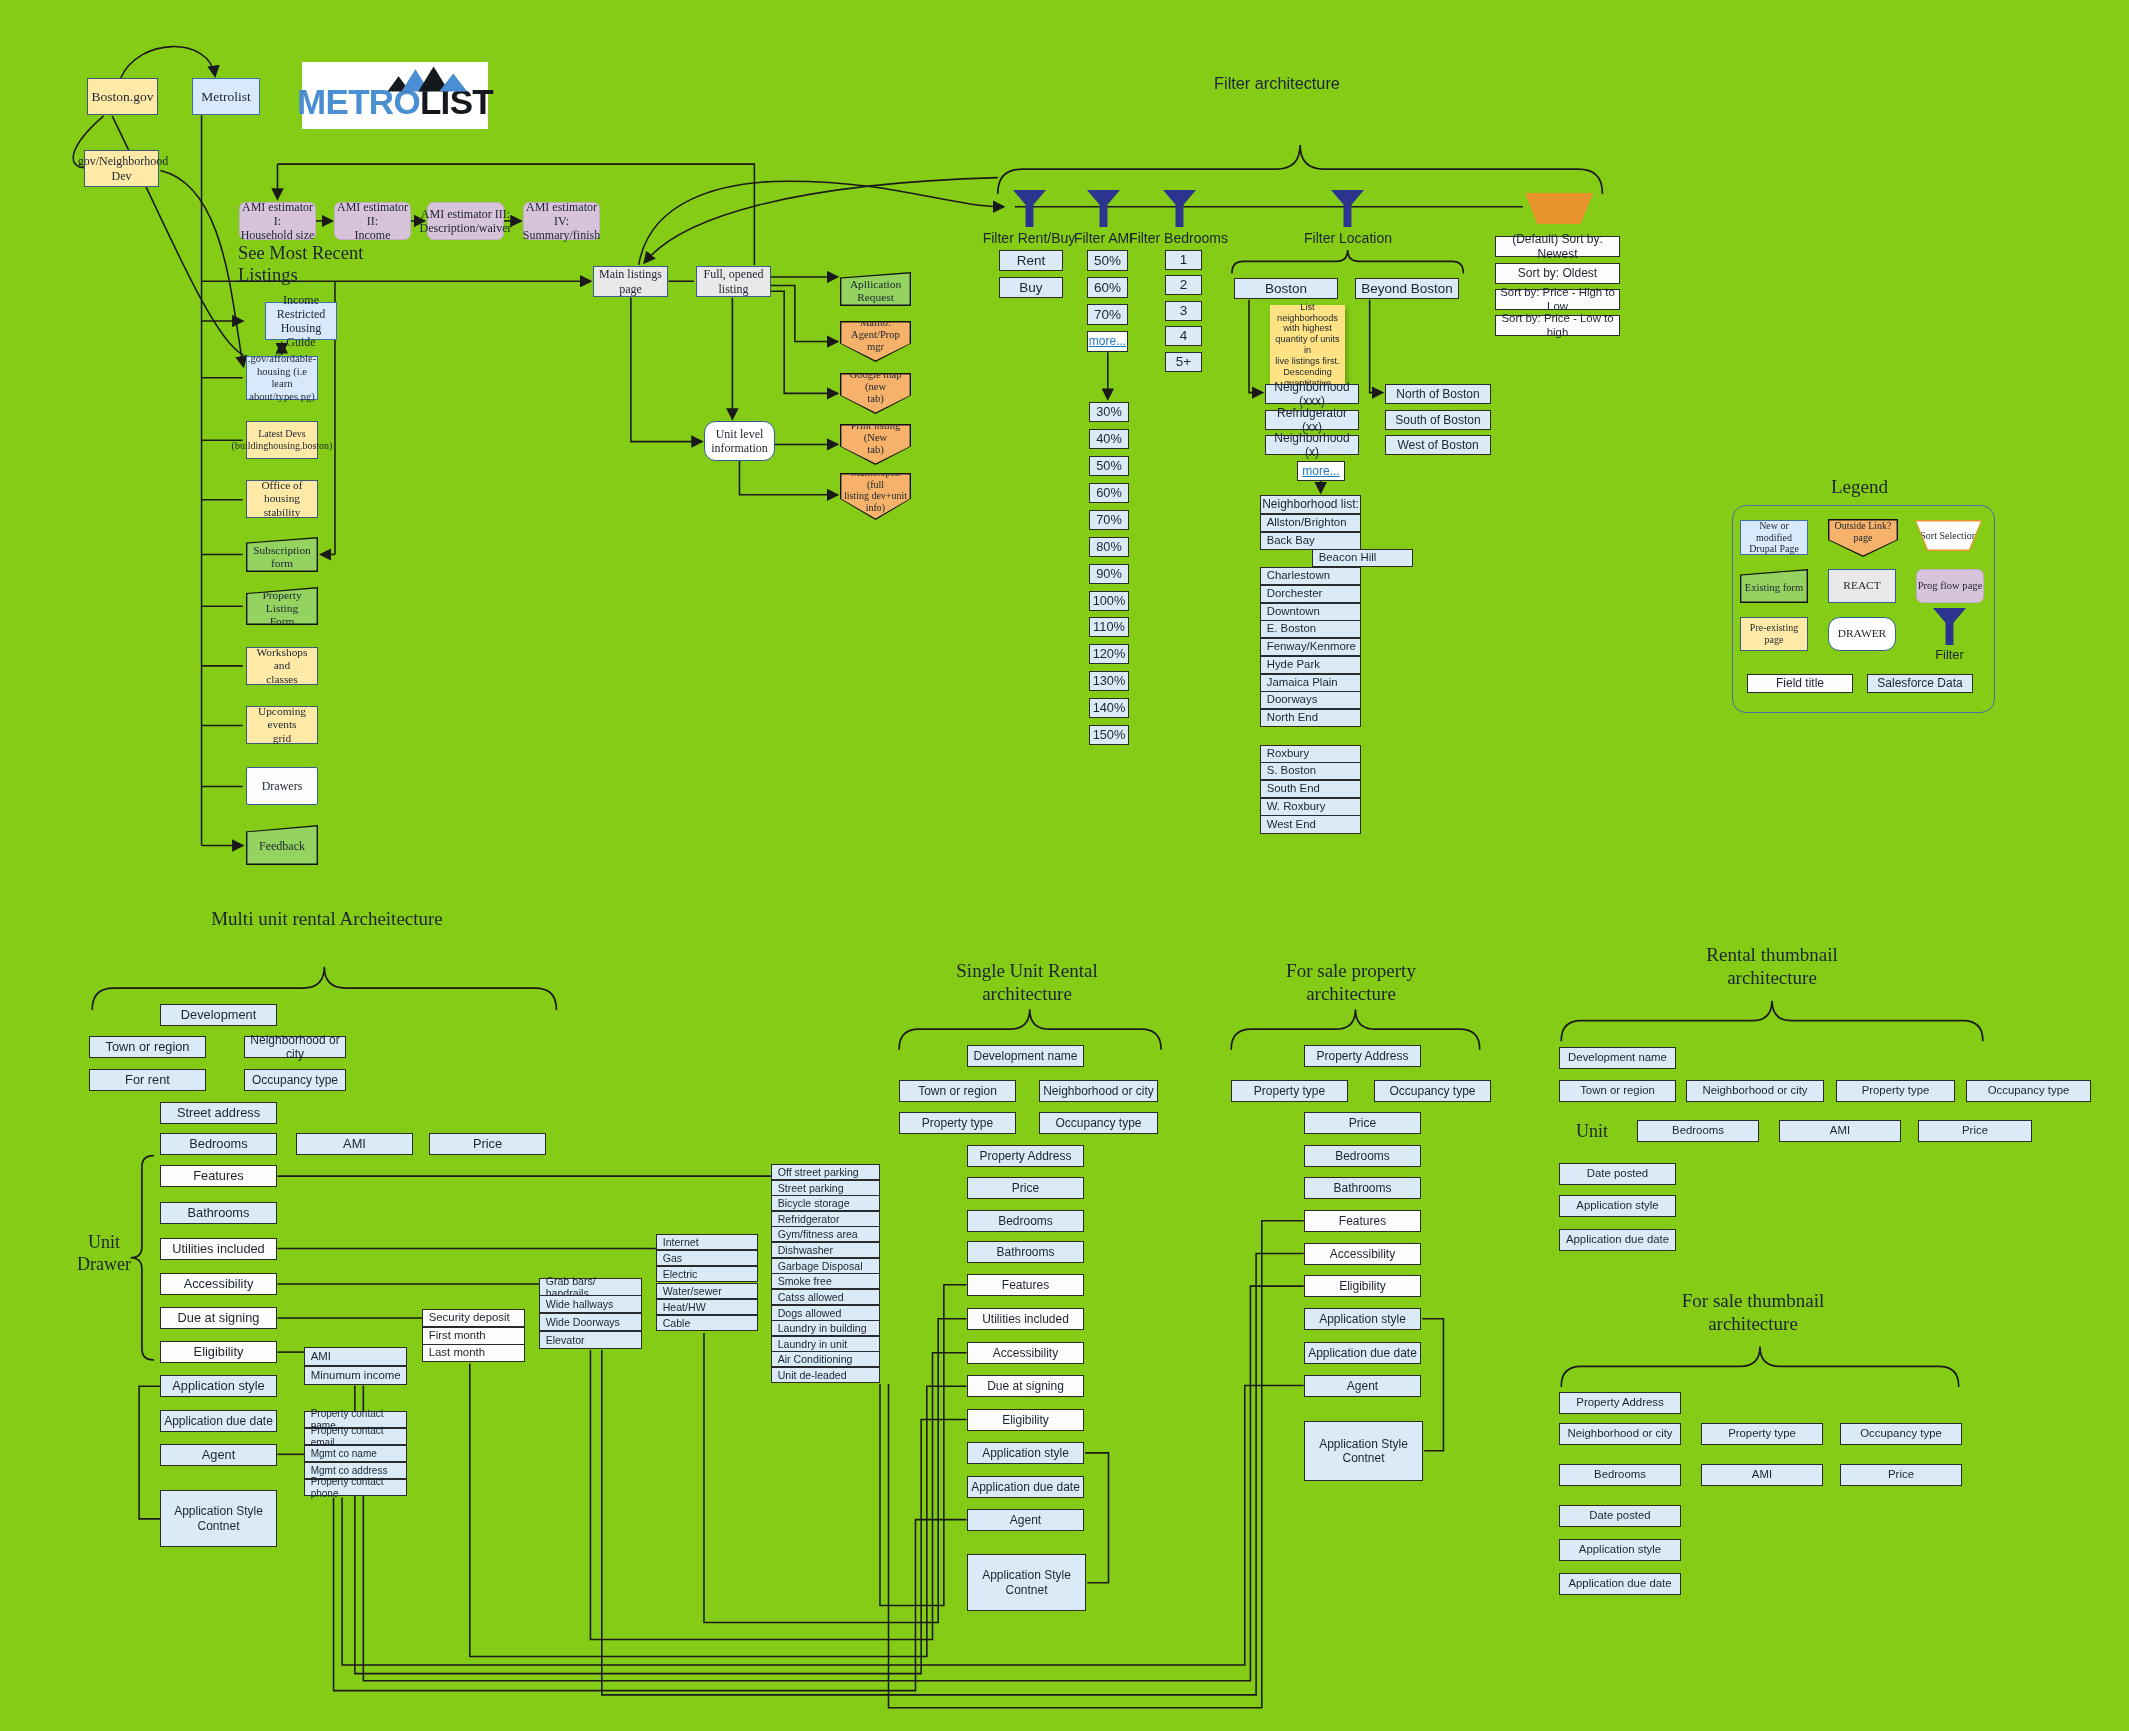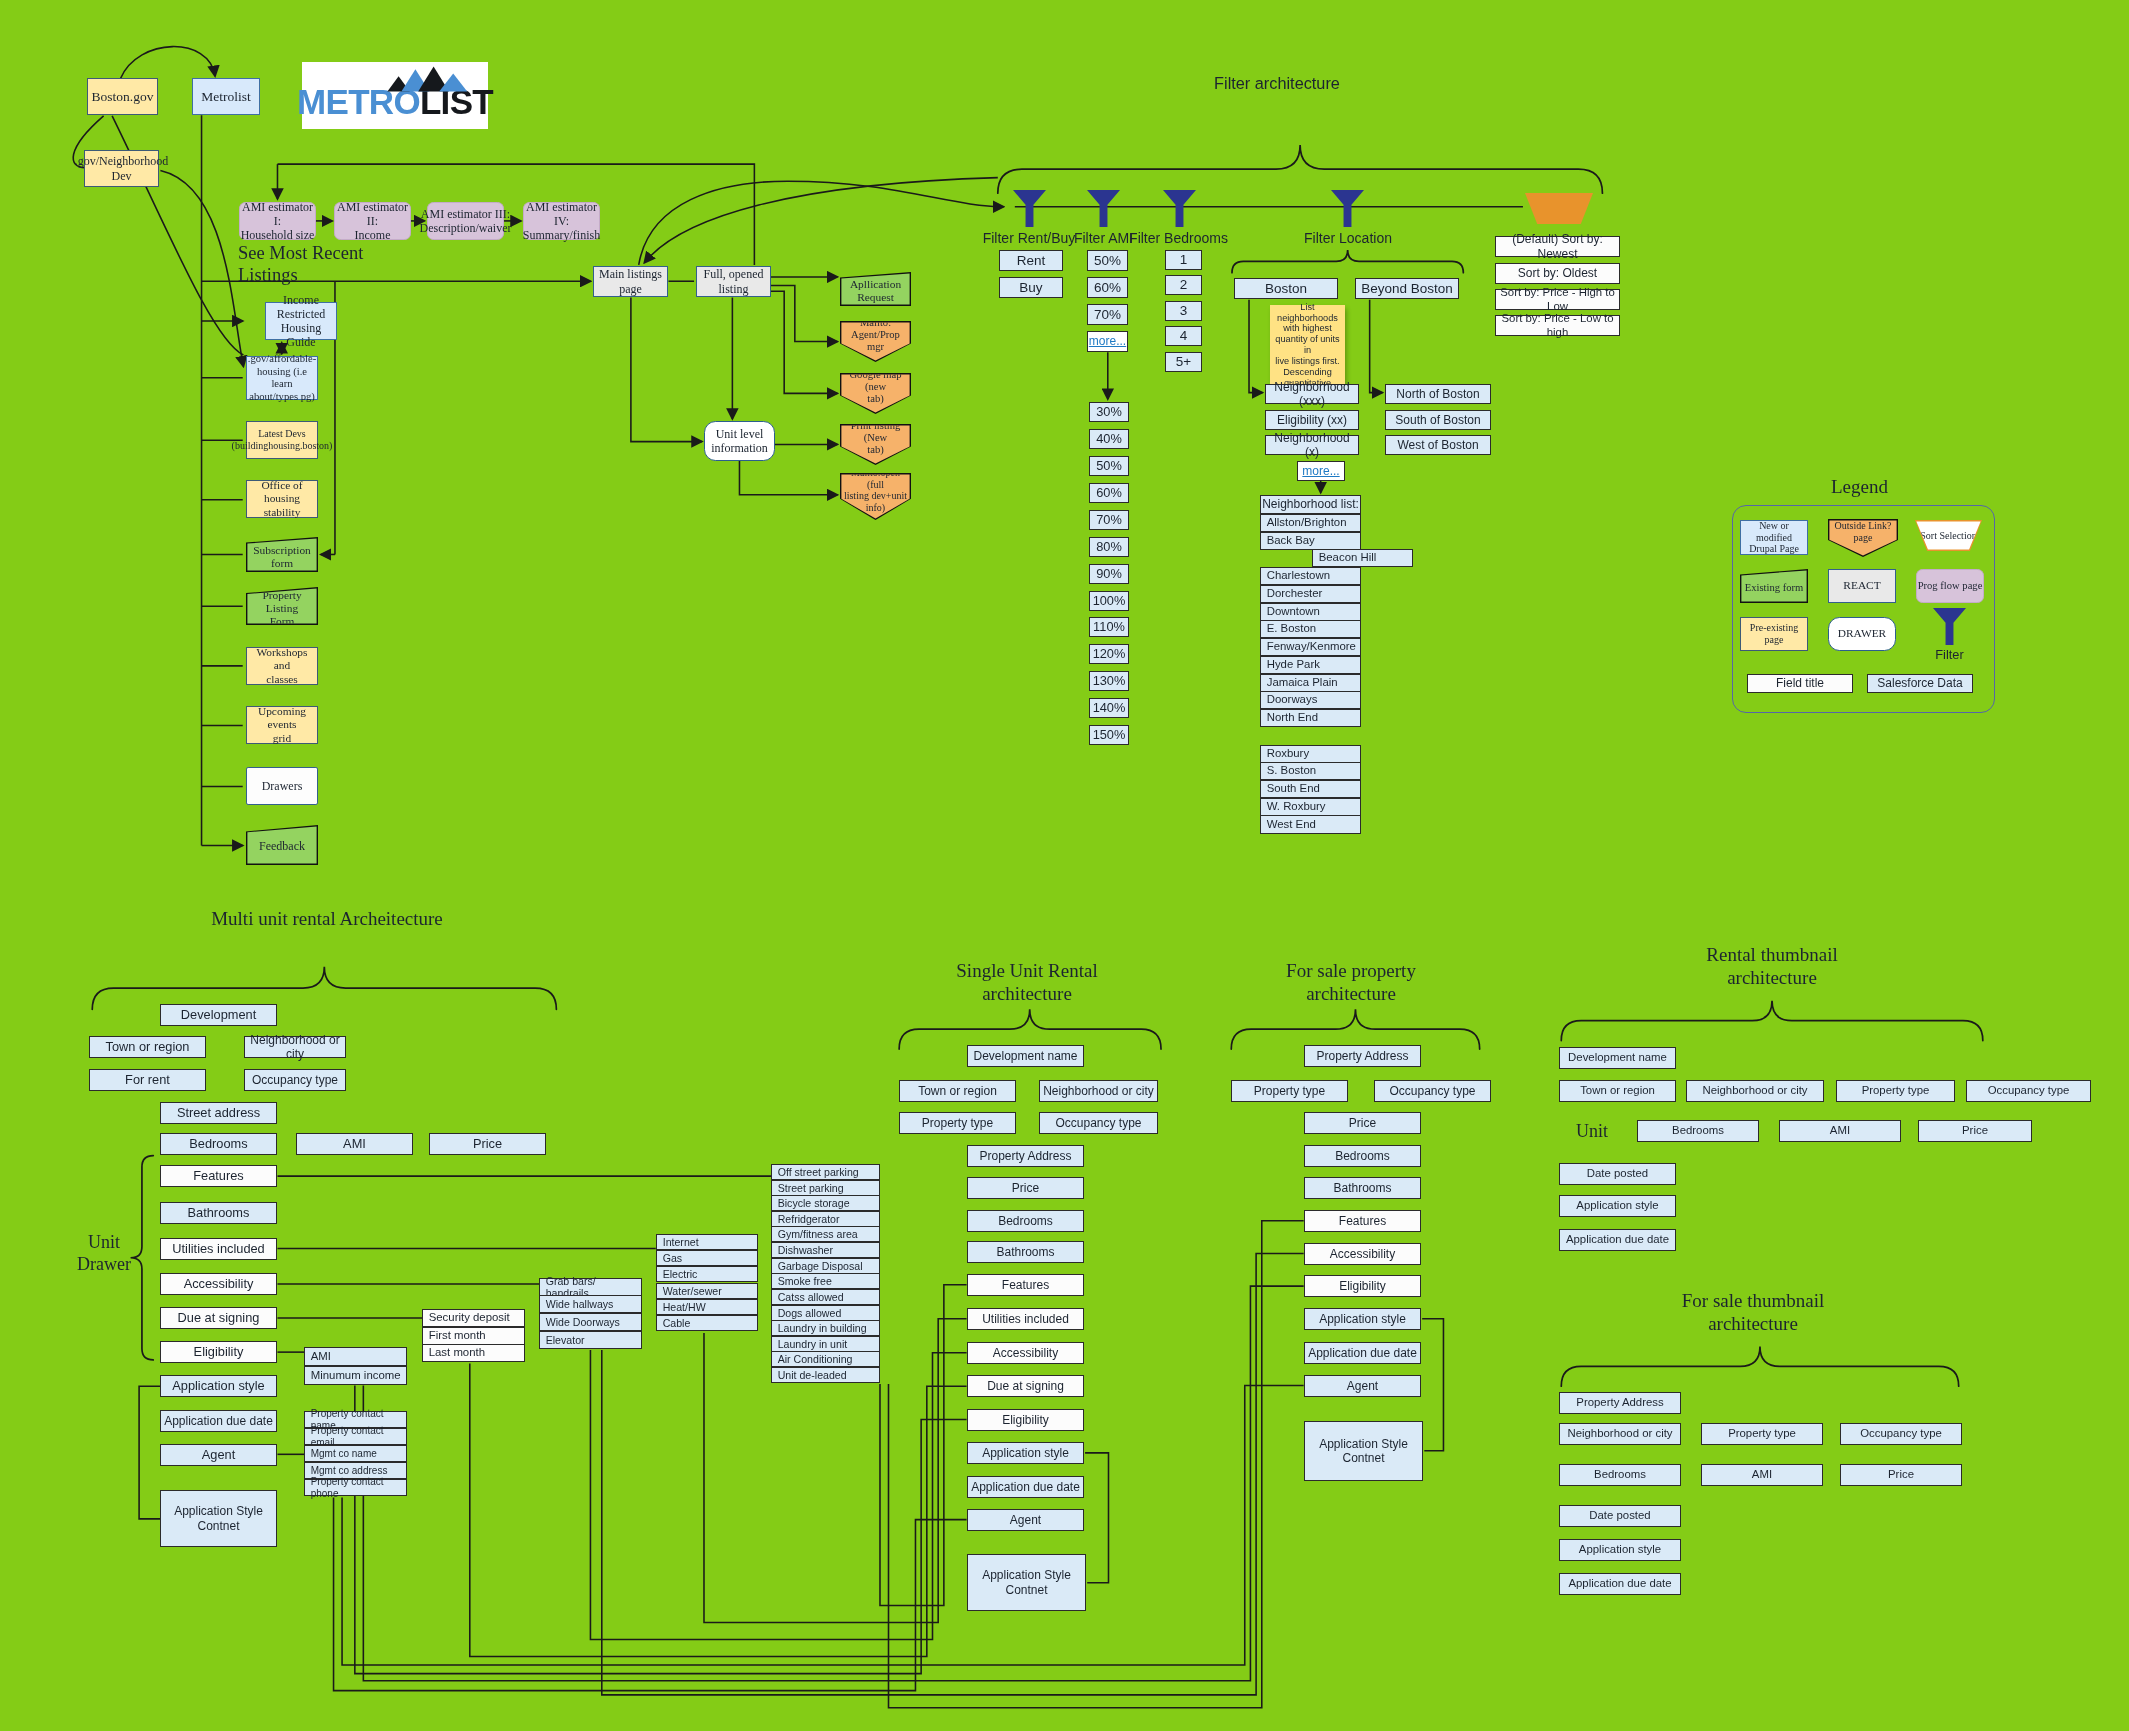--- a/index.html
+++ b/index.html
@@ -231,21 +231,21 @@
       <div class="node sf" style="font-size: 13.5px; white-space: pre-line; left: 1234px; top: 278px; width: 104px; height: 21px; position: absolute;">Boston</div>
       <div class="node sf" style="font-size: 13.5px; white-space: pre-line; left: 1355px; top: 278px; width: 104px; height: 21px; position: absolute;">Beyond Boston</div>
       <div class="node note" style="font-size: 9.2px; white-space: pre-line; left: 1270px; top: 305px; width: 75px; height: 91px; position: absolute;">List
 neighborhoods
 with highest
 quantity of units in
 live listings first.
 Descending
 quantitative order.</div>
       <div class="node sf" style="font-size: 12px; white-space: pre-line; left: 1265px; top: 384px; width: 94px; height: 20px; position: absolute;">Neighborhood (xxx)</div>
-      <div class="node sf" style="font-size: 12px; white-space: pre-line; left: 1265px; top: 410px; width: 94px; height: 20px; position: absolute;">Eligibility (xx)</div>
+      <div class="node sf" style="font-size: 12px; white-space: pre-line; left: 1265px; top: 410px; width: 94px; height: 20px; position: absolute;">Refridgerator (xx)</div>
       <div class="node sf" style="font-size: 12px; white-space: pre-line; left: 1265px; top: 435px; width: 94px; height: 20px; position: absolute;">Neighborhood (x)</div>
       <div class="node link" style="font-size: 12px; white-space: pre-line; left: 1297px; top: 461px; width: 48px; height: 20px; position: absolute;"><span>more...</span></div>
       <div class="node sf" style="font-size: 12px; white-space: pre-line; left: 1385px; top: 384px; width: 106px; height: 20px; position: absolute;">North of Boston</div>
       <div class="node sf" style="font-size: 12px; white-space: pre-line; left: 1385px; top: 410px; width: 106px; height: 20px; position: absolute;">South of Boston</div>
       <div class="node sf" style="font-size: 12px; white-space: pre-line; left: 1385px; top: 435px; width: 106px; height: 20px; position: absolute;">West of Boston</div>
       <div class="node sf" style="font-size: 12px; white-space: pre-line; left: 1260px; top: 495px; width: 101px; height: 18.5px; position: absolute;">Neighborhood list:</div>
       <div class="node sfleft" style="font-size: 11.4px; white-space: pre-line; left: 1260px; top: 514px; width: 101px; height: 18px; position: absolute;">Allston/Brighton</div>
       <div class="node sfleft" style="font-size: 11.4px; white-space: pre-line; left: 1260px; top: 532px; width: 101px; height: 18px; position: absolute;">Back Bay</div>
       <div class="node sfleft" style="font-size: 11.4px; white-space: pre-line; left: 1312px; top: 549px; width: 101px; height: 18px; position: absolute;">Beacon Hill</div>
       <div class="node sfleft" style="font-size: 11.4px; white-space: pre-line; left: 1260px; top: 567px; width: 101px; height: 18px; position: absolute;">Charlestown</div>

